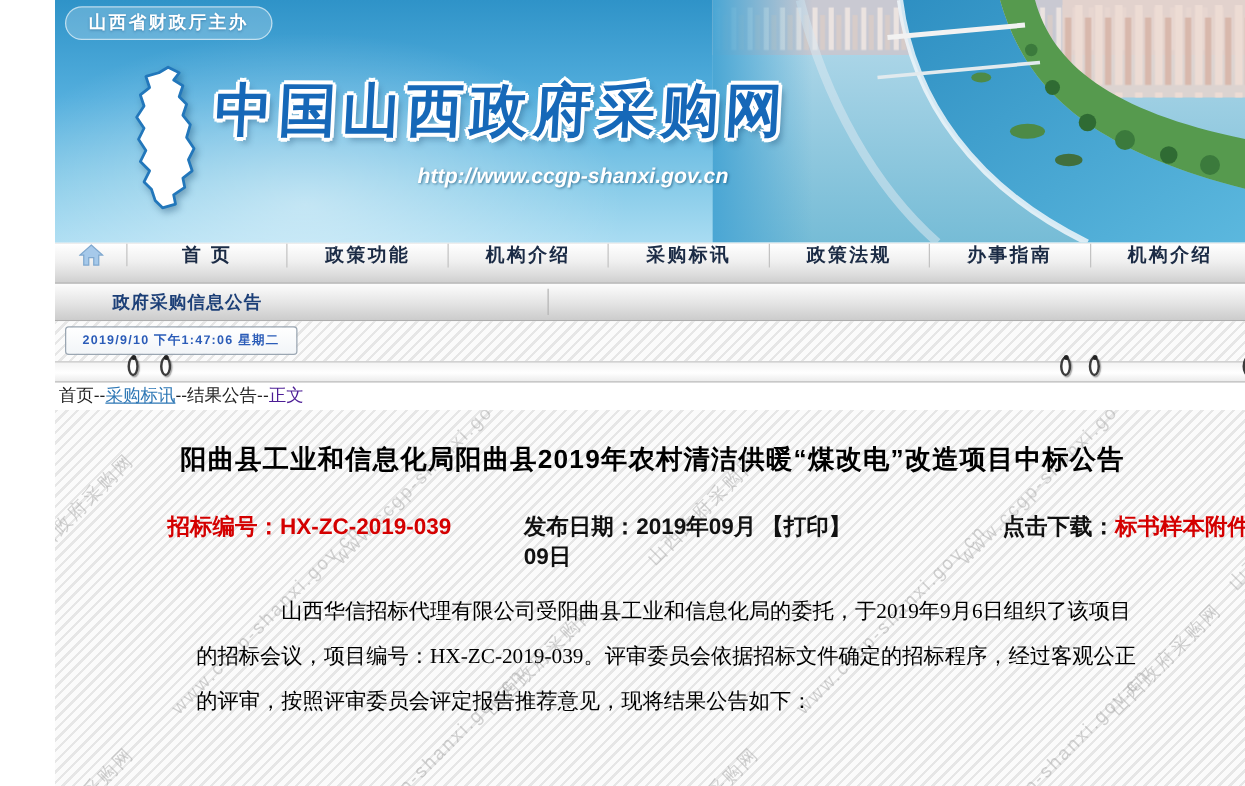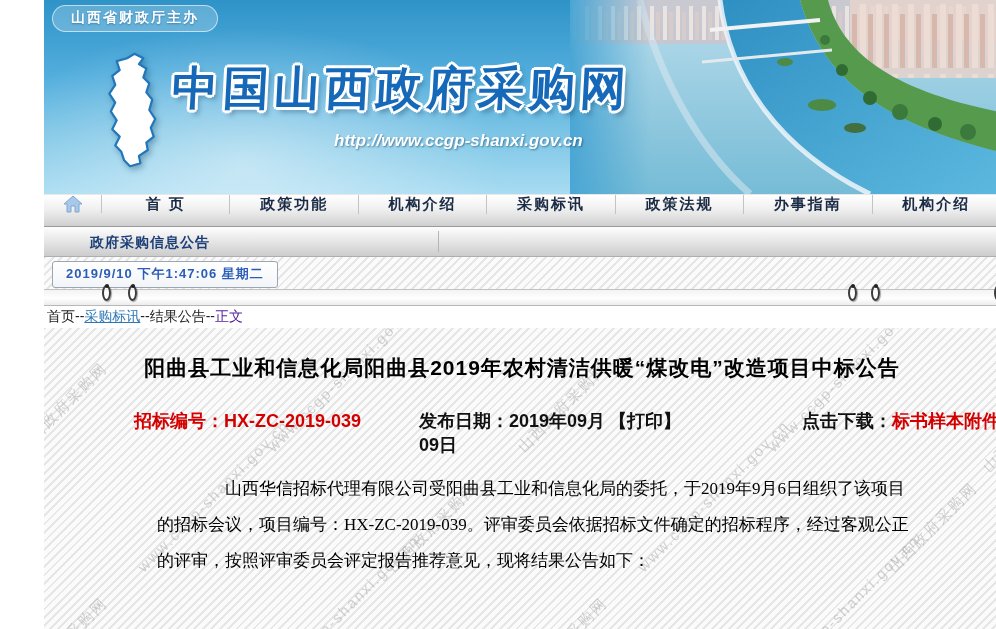--- a/index.html
+++ b/index.html
@@ -48,21 +48,21 @@
     color:#1c3f77; letter-spacing:1px; }
   .subbar .sec-sep { position:absolute; left:394px; top:4px; bottom:4px;
     width:1px; background:#b5b5b5; }
 
   
   .stripes { background-color:#fbfbfb;
     background-image:repeating-linear-gradient(135deg, rgba(205,205,205,.45) 0 2px, rgba(255,255,255,0) 2px 6px); }
   .datestrip { position:relative; width:100%; height:32px; }
   .datebox { position:absolute; left:8px; top:4px; padding:3px 13px 4px 13px;
     background:linear-gradient(180deg,#ffffff,#f2f5f8); border:1px solid #9aa6b2;
-    border-radius:3px; font-size:13px; font-weight:bold; color:#2b5cb8; letter-spacing:1px; }
+    border-radius:3px; font-size:10px; font-weight:bold; color:#2b5cb8; letter-spacing:1px; }
 
   
   .ringband { position:relative; width:100%; height:17px;
     background:linear-gradient(180deg,#f3f3f3,#ffffff 55%,#ececec);
     border-top:1px solid #c2c2c2; border-bottom:1px solid #b8b8b8; }
   .ring { position:absolute; top:-5px; width:9px; height:16px;
     border:2px solid #3c3c3c; border-radius:50%;
     background:rgba(255,255,255,.65); box-shadow:1px 1px 1px rgba(0,0,0,.35); }
   .ring::before { content:""; position:absolute; left:1px; top:-3px; width:4px; height:4px;
     background:#222; border-radius:50%; }

